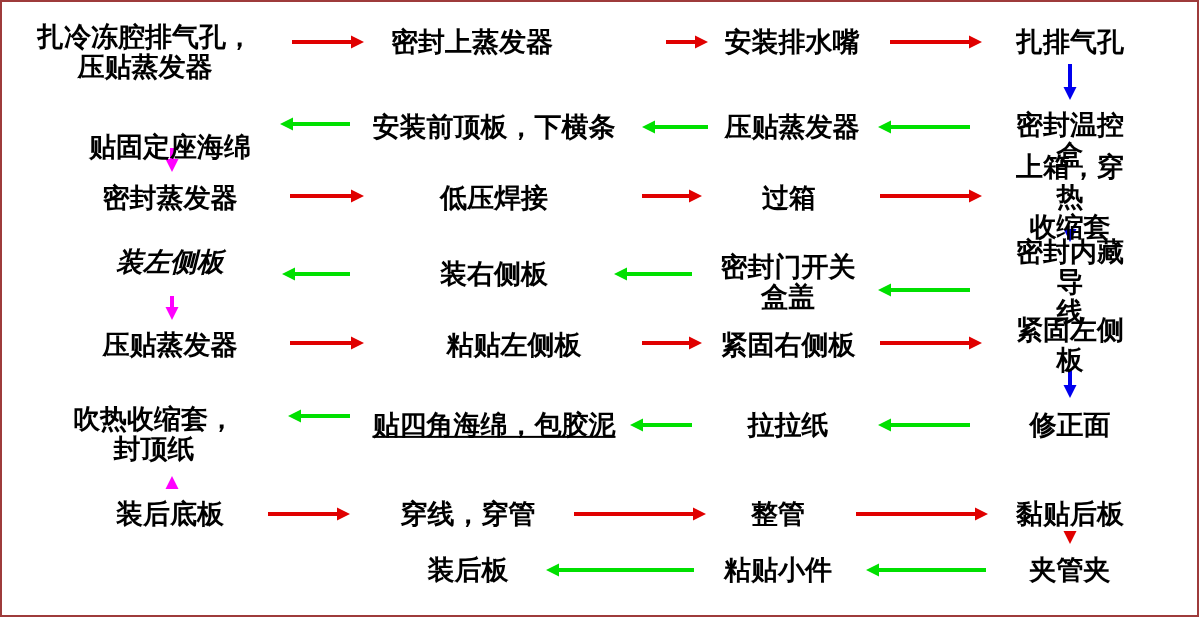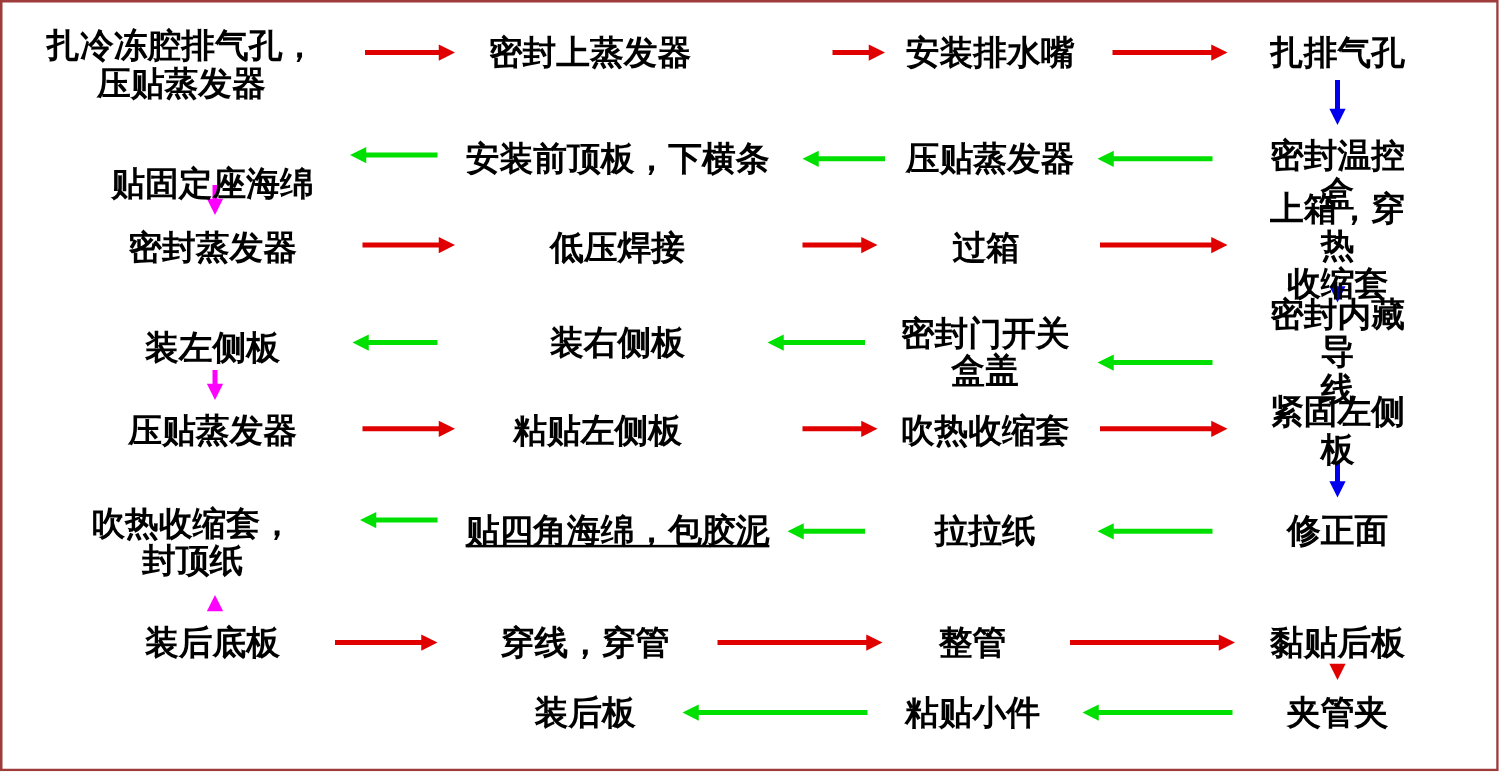--- a/index.html
+++ b/index.html
@@ -174,24 +174,24 @@
       <div class="node" style="left: 168px; top: 196px;">密封蒸发器</div>
       <div class="node" style="left: 492px; top: 196px;">低压焊接</div>
       <div class="node" style="left: 787px; top: 196px;">过箱</div>
       <div class="node" style="left: 1068px; top: 195px;">上箱，穿热
 收缩套</div>
       <div class="node" style="left: 1068px; top: 280px;">密封内藏导
 线</div>
       <div class="node" style="left: 786px; top: 280px;">密封门开关
 盒盖</div>
       <div class="node" style="left: 492px; top: 272px;">装右侧板</div>
-      <div class="node" style="left: 168px; top: 276px;">装左侧板</div>
+      <div class="node" style="left: 168px; top: 260px; font-style: italic;">装左侧板</div>
       <div class="node" style="left: 168px; top: 343px;">压贴蒸发器</div>
-      <div class="node" style="left: 476px; top: 343px;">粘贴左侧板</div>
-      <div class="node" style="left: 786px; top: 343px;">吹热收缩套</div>
+      <div class="node" style="left: 512px; top: 343px;">粘贴左侧板</div>
+      <div class="node" style="left: 786px; top: 343px;">紧固右侧板</div>
       <div class="node" style="left: 1068px; top: 343px;">紧固左侧板</div>
       <div class="node" style="left: 1068px; top: 423px;">修正面</div>
       <div class="node" style="left: 786px; top: 423px;">拉拉纸</div>
       <div class="node" style="left: 492px; top: 423px; text-decoration: underline;">贴四角海绵，包胶泥</div>
       <div class="node" style="left: 152px; top: 432px;">吹热收缩套，
 封顶纸</div>
       <div class="node" style="left: 168px; top: 512px;">装后底板</div>
       <div class="node" style="left: 466px; top: 512px;">穿线，穿管</div>
       <div class="node" style="left: 776px; top: 512px;">整管</div>
       <div class="node" style="left: 1068px; top: 512px;">黏贴后板</div>

